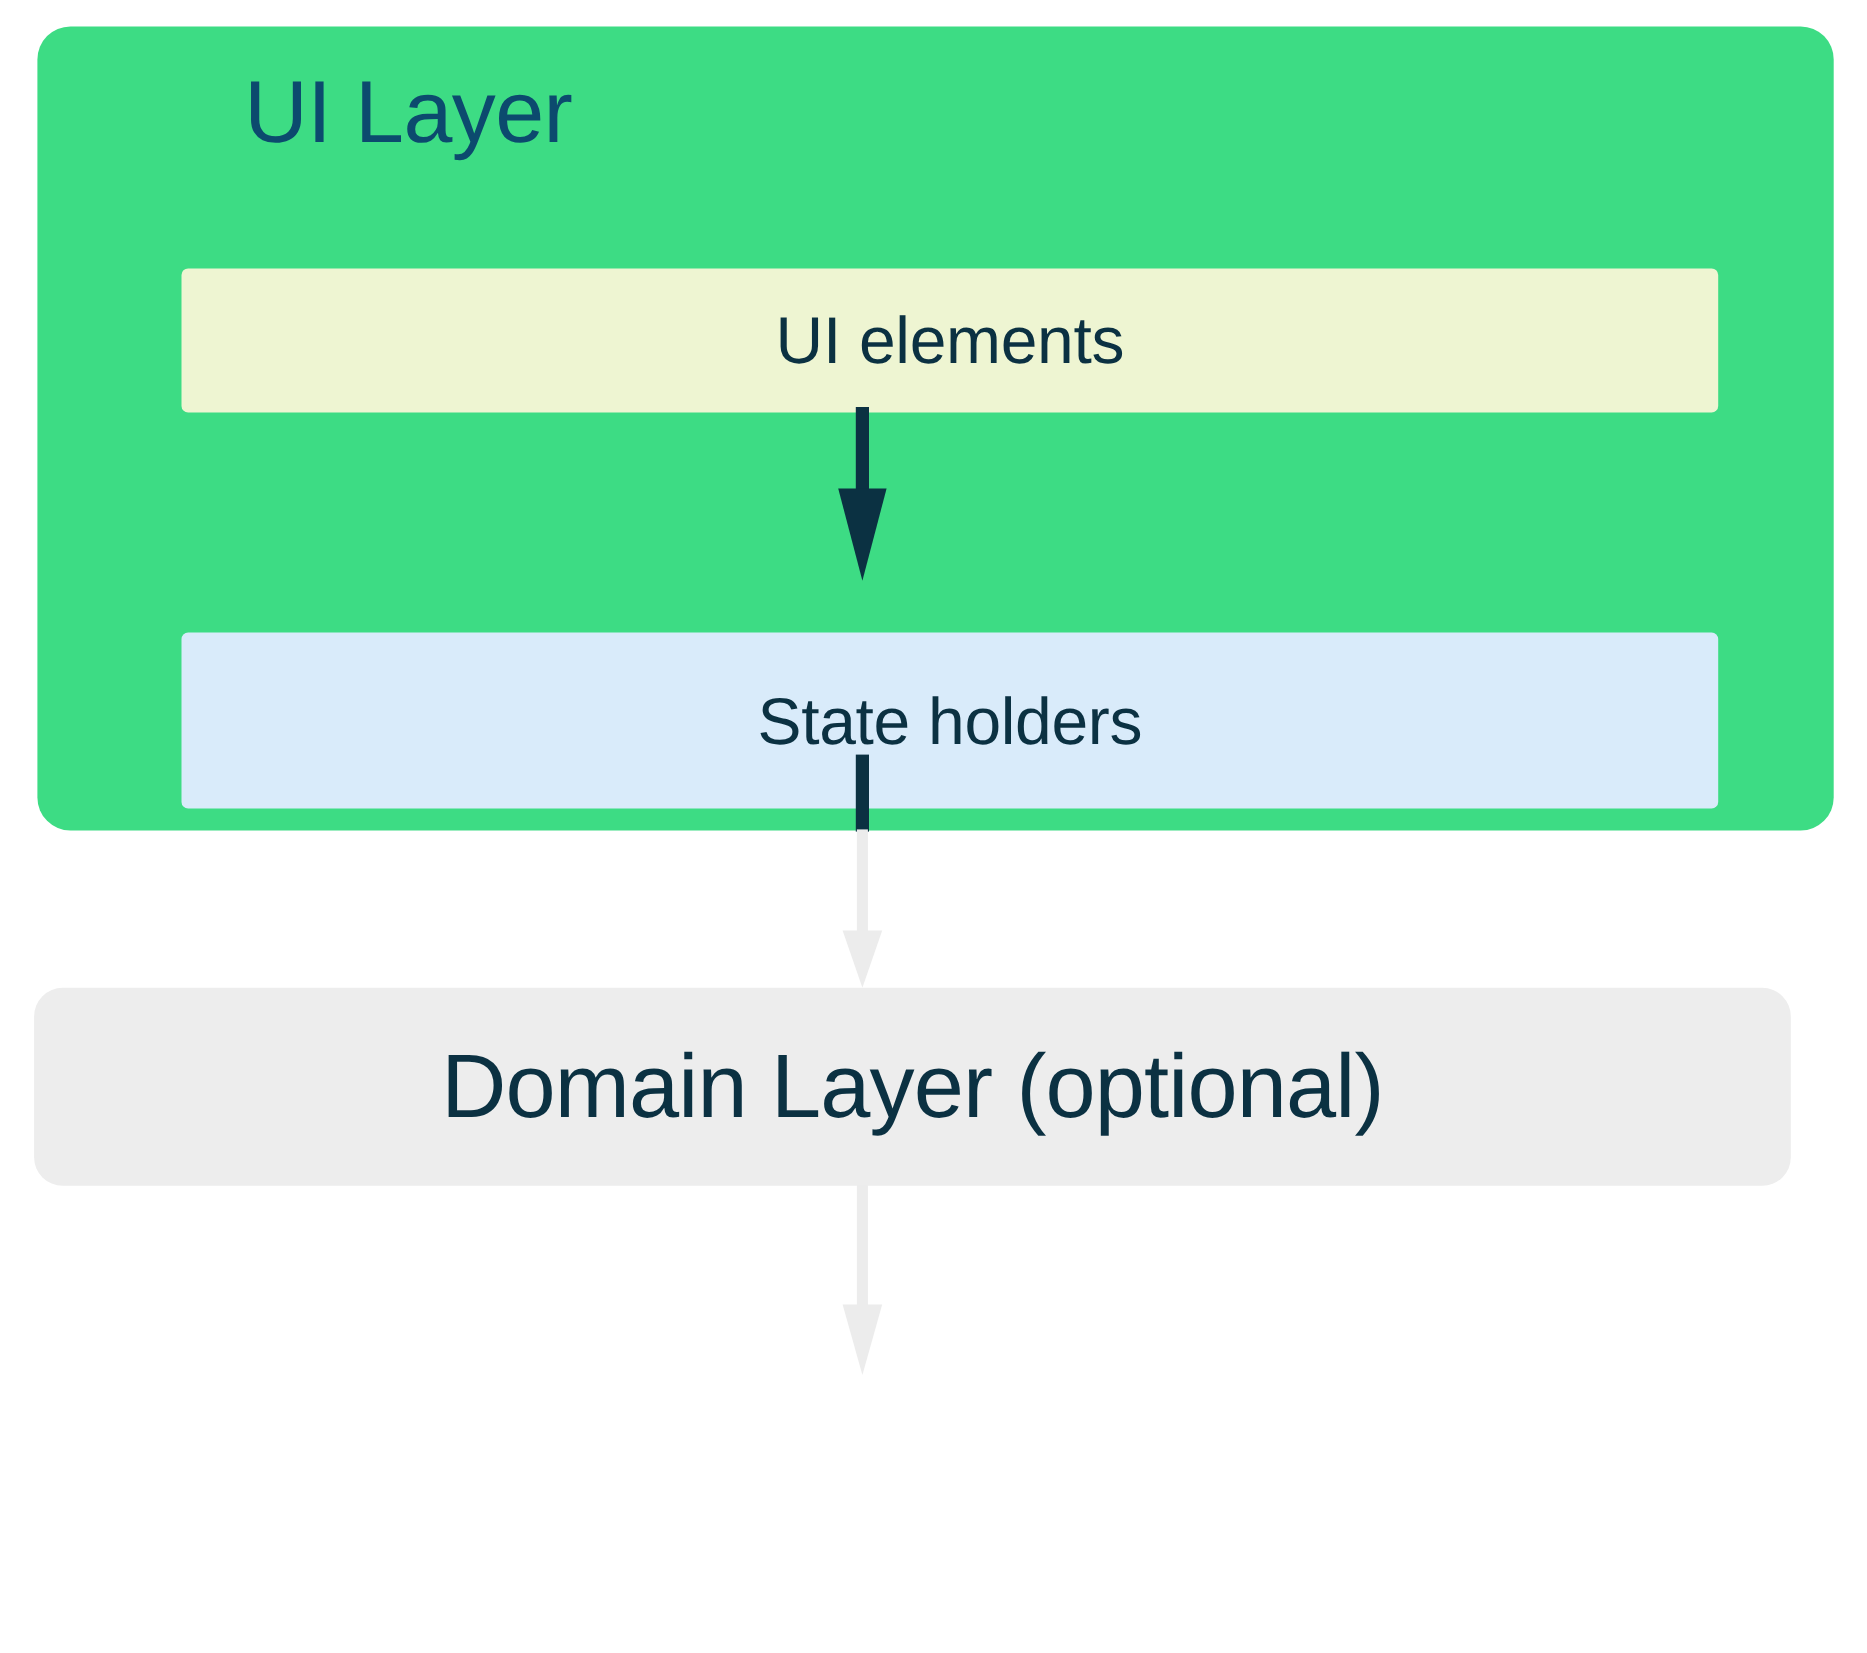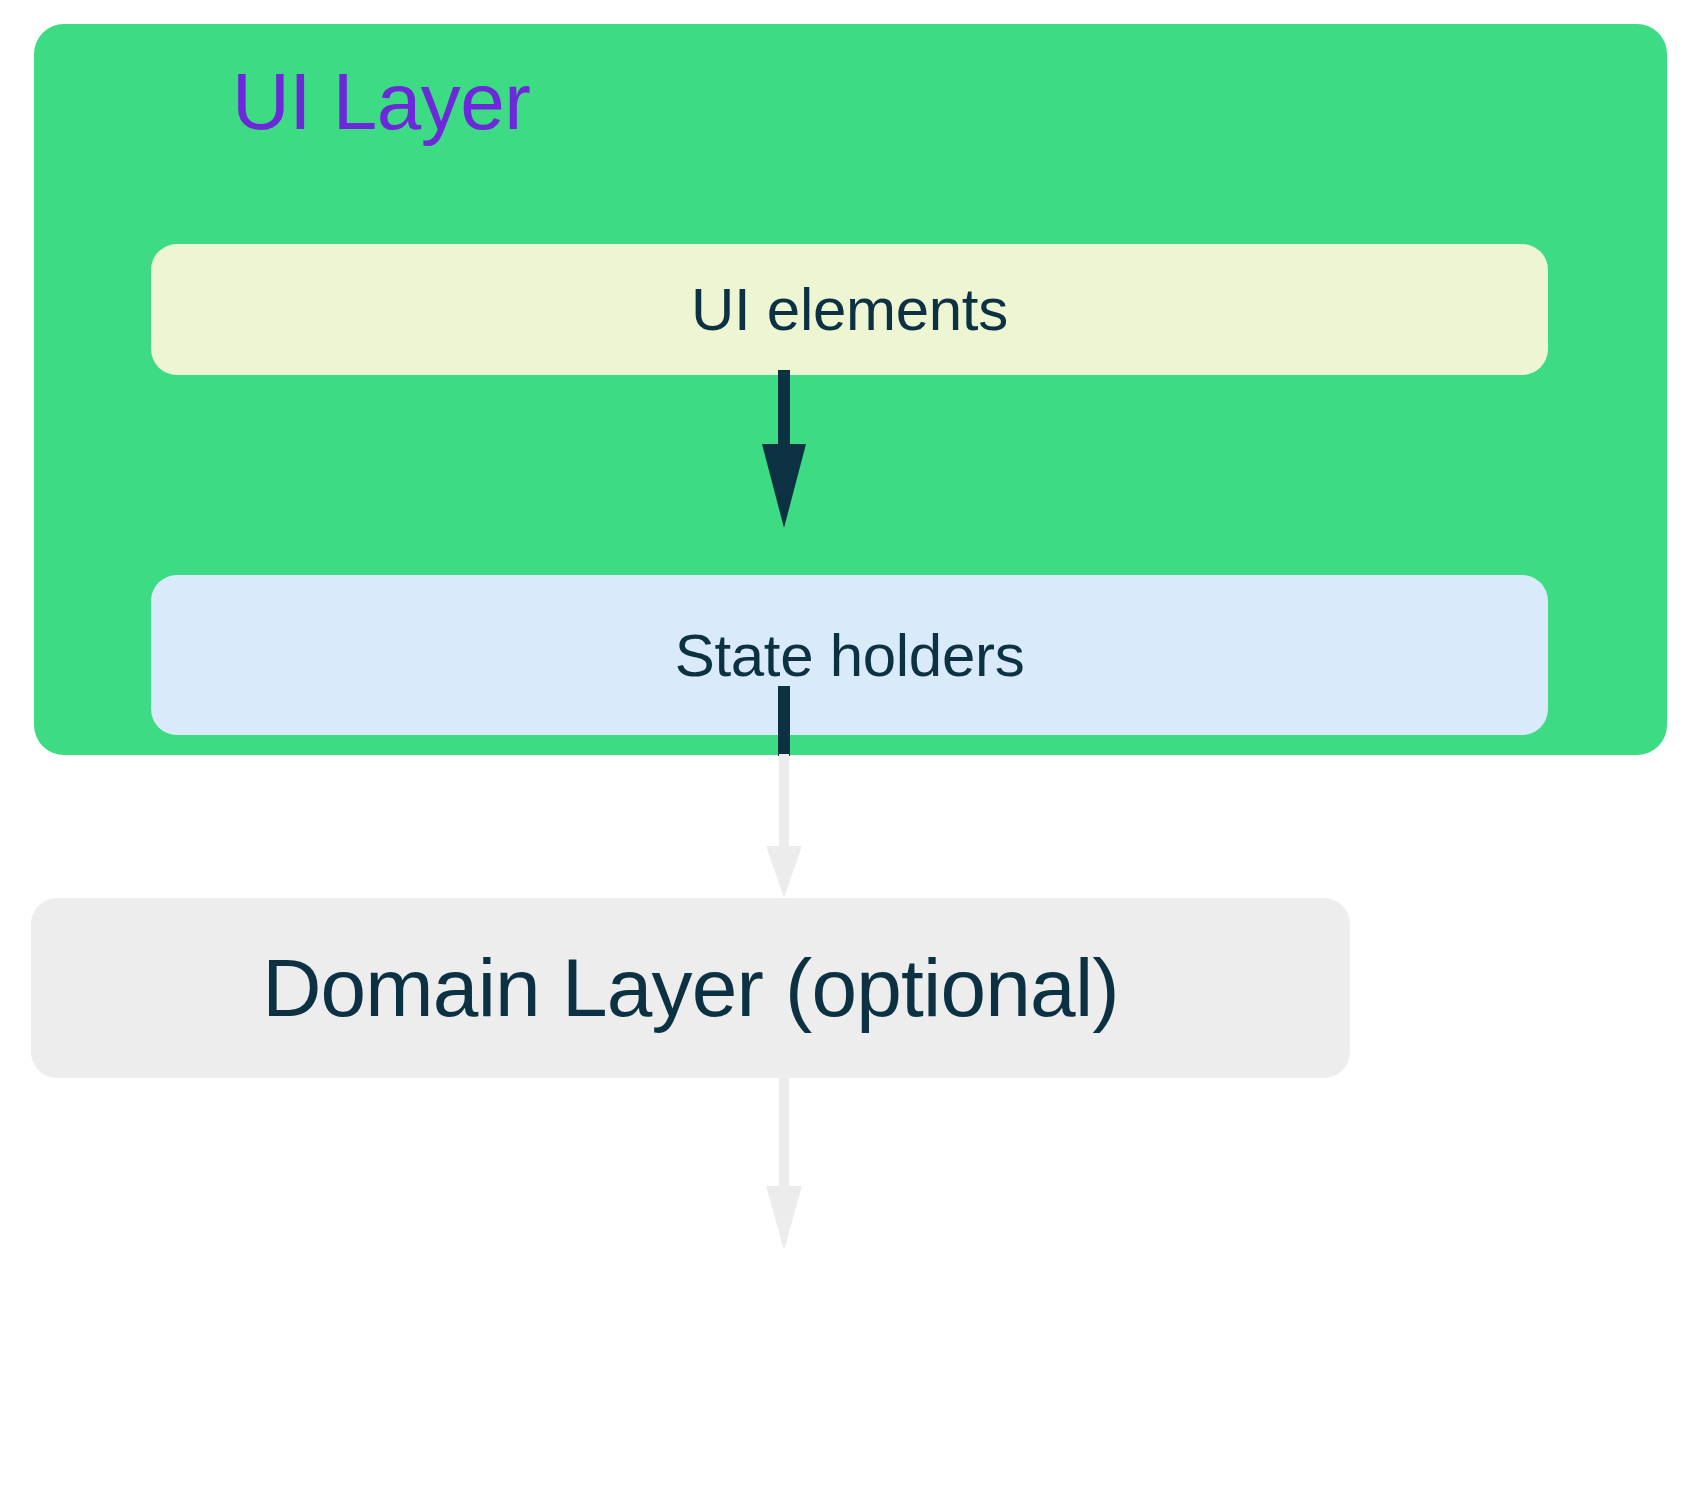--- a/index.html
+++ b/index.html
@@ -28,33 +28,32 @@
     background: #3DDC84;
     border-radius: 30px;
     box-sizing: border-box;
   }
   .ui-layer-title {
     position: absolute;
     left: 188px;
     top: 38px;
     font-size: 80px;
     line-height: 1.0;
-    color: #6d28d9;
+    color: #0c4a6e;
     font-weight: 400;
     letter-spacing: -0.5px;
     white-space: nowrap;
-    margin-left: 10px;
   }
 
   
   .inner-card {
     position: absolute;
-    left: 117px;            
+    left: 131px;            
     width: 1397px;
-    border-radius: 26px;
+    border-radius: 6px;
     display: flex;
     align-items: center;
     justify-content: center;
     box-sizing: border-box;
   }
   .card-ui-elements {
     top: 220px;             
     height: 131px;
     background: #EEF5D2;
   }
@@ -69,21 +68,21 @@
     color: #0B3142;
     font-weight: 400;
     letter-spacing: -0.3px;
     white-space: nowrap;
   }
 
   
   .layer-card {
     position: absolute;
     left: 31px;
-    width: 1319px;
+    width: 1597px;
     background: #EDEDED;
     border-radius: 26px;
     display: flex;
     align-items: center;
     justify-content: center;
     box-sizing: border-box;
   }
   .card-domain-layer {
     top: 898px;
     height: 180px;

